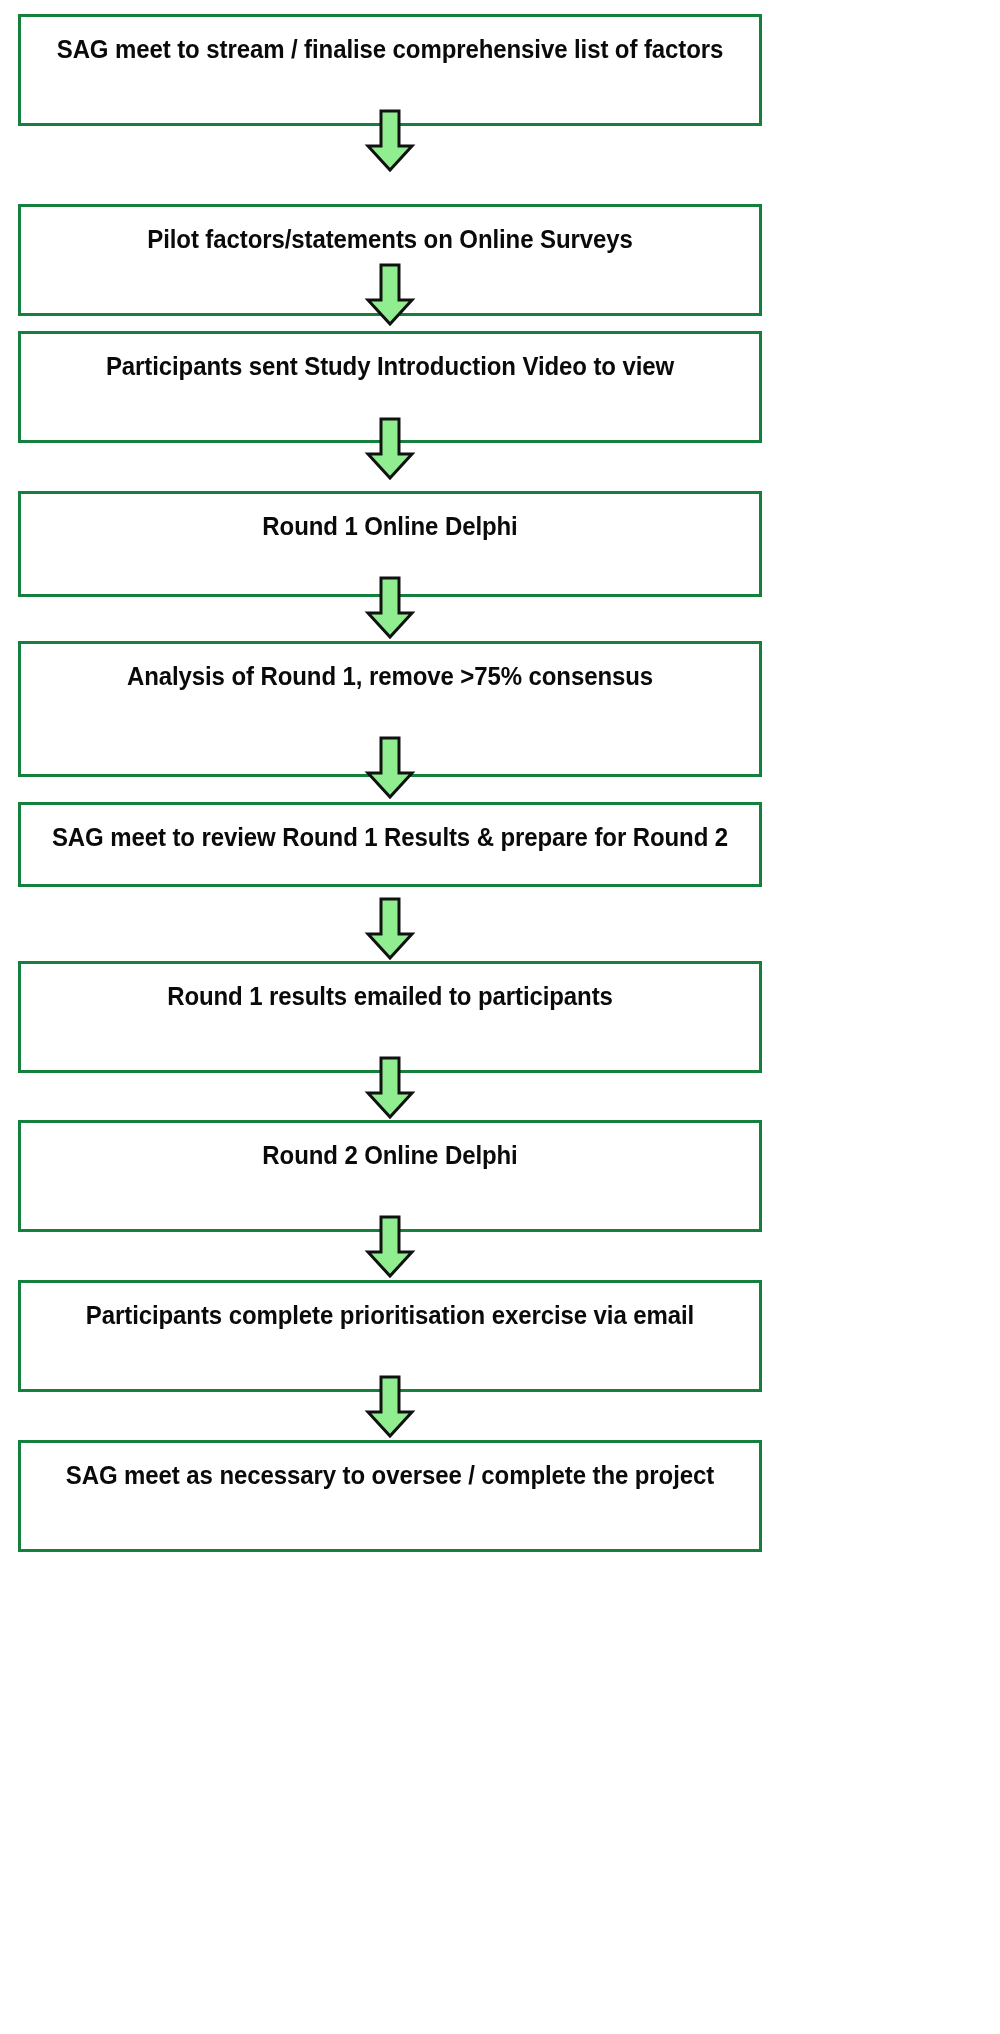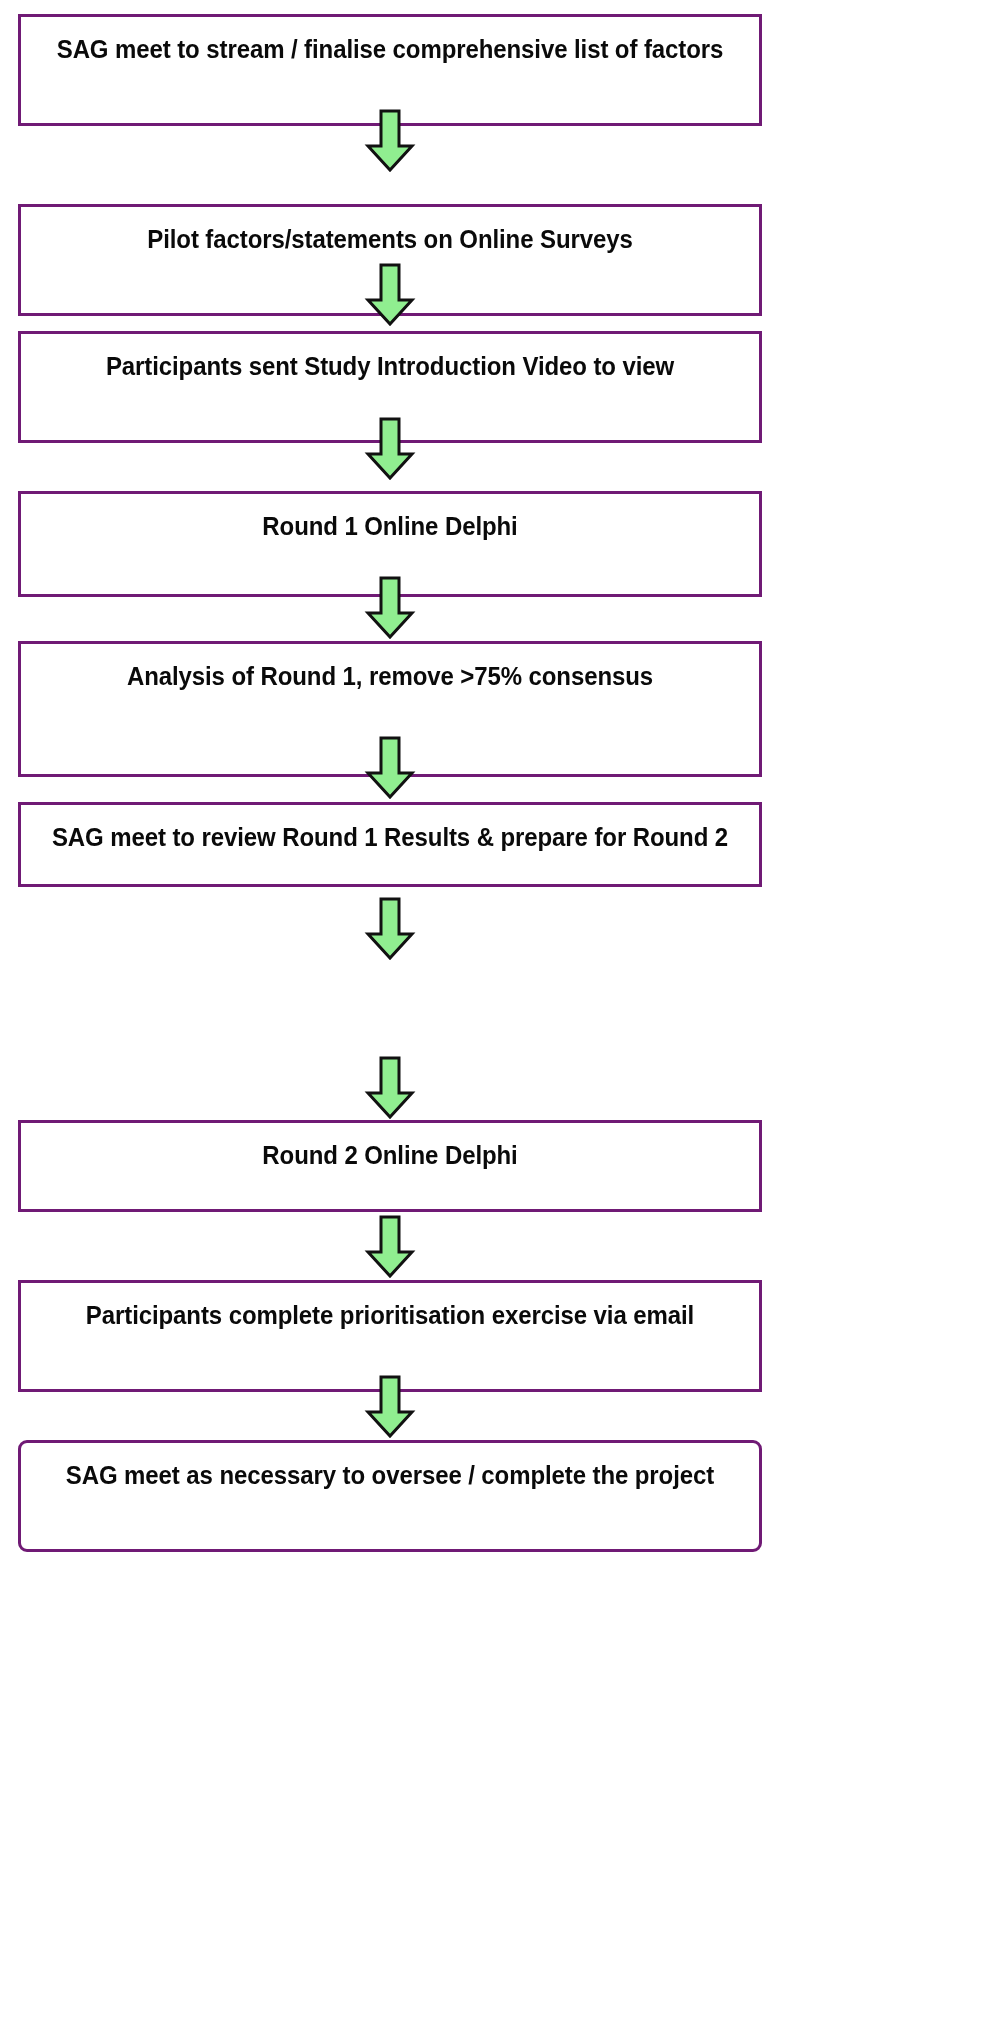--- a/index.html
+++ b/index.html
@@ -15,21 +15,21 @@
     width: 1000px;
     height: 2034px;
     background: #ffffff;
     overflow: hidden;
   }
   .node {
     position: absolute;
     left: 18px;
     width: 744px;
     box-sizing: border-box;
-    border: 3px solid #701a75;
+    border: 3px solid #15803d;
     background: #ffffff;
     z-index: 1;
   }
   .node-label {
     display: block;
     text-align: center;
     font-family: "Liberation Sans", sans-serif;
     font-weight: bold;
     font-size: 25px;
     line-height: 1.15;
@@ -111,44 +111,47 @@
   <div class="node" style="top:802px; height:85px;">
     <span class="node-label">SAG meet to review Round 1 Results &amp; prepare for Round 2</span>
   </div>
 
   <div class="arrow" style="left:366px; top:898px;">
     <svg viewBox="0 0 48 62" xmlns="http://www.w3.org/2000/svg">
       <polygon points="15,1 33,1 33,36 46,36 24,60 2,36 15,36" fill="#90EE90" stroke="#111111" stroke-width="3" stroke-linejoin="miter"></polygon>
     </svg>
   </div>
 
+  <div class="node" style="top:961px; height:112px;">
+    <span class="node-label">Round 1 results emailed to participants</span>
+  </div>
 
   <div class="arrow" style="left:366px; top:1057px;">
     <svg viewBox="0 0 48 62" xmlns="http://www.w3.org/2000/svg">
       <polygon points="15,1 33,1 33,36 46,36 24,60 2,36 15,36" fill="#90EE90" stroke="#111111" stroke-width="3" stroke-linejoin="miter"></polygon>
     </svg>
   </div>
 
-  <div class="node" style="top:1120px; height:92px;">
+  <div class="node" style="top:1120px; height:112px;">
     <span class="node-label">Round 2 Online Delphi</span>
   </div>
 
   <div class="arrow" style="left:366px; top:1216px;">
     <svg viewBox="0 0 48 62" xmlns="http://www.w3.org/2000/svg">
       <polygon points="15,1 33,1 33,36 46,36 24,60 2,36 15,36" fill="#90EE90" stroke="#111111" stroke-width="3" stroke-linejoin="miter"></polygon>
     </svg>
   </div>
 
   <div class="node" style="top:1280px; height:112px;">
     <span class="node-label">Participants complete prioritisation exercise via email</span>
   </div>
 
   <div class="arrow" style="left:366px; top:1376px;">
     <svg viewBox="0 0 48 62" xmlns="http://www.w3.org/2000/svg">
       <polygon points="15,1 33,1 33,36 46,36 24,60 2,36 15,36" fill="#90EE90" stroke="#111111" stroke-width="3" stroke-linejoin="miter"></polygon>
     </svg>
   </div>
 
-  <div class="node" style="top:1440px; height:112px;border-radius:9px;">
+  <div class="node" style="top:1440px; height:112px;">
     <span class="node-label">SAG meet as necessary to oversee / complete the project</span>
   </div>
 
 </div>
 
 </body></html>

